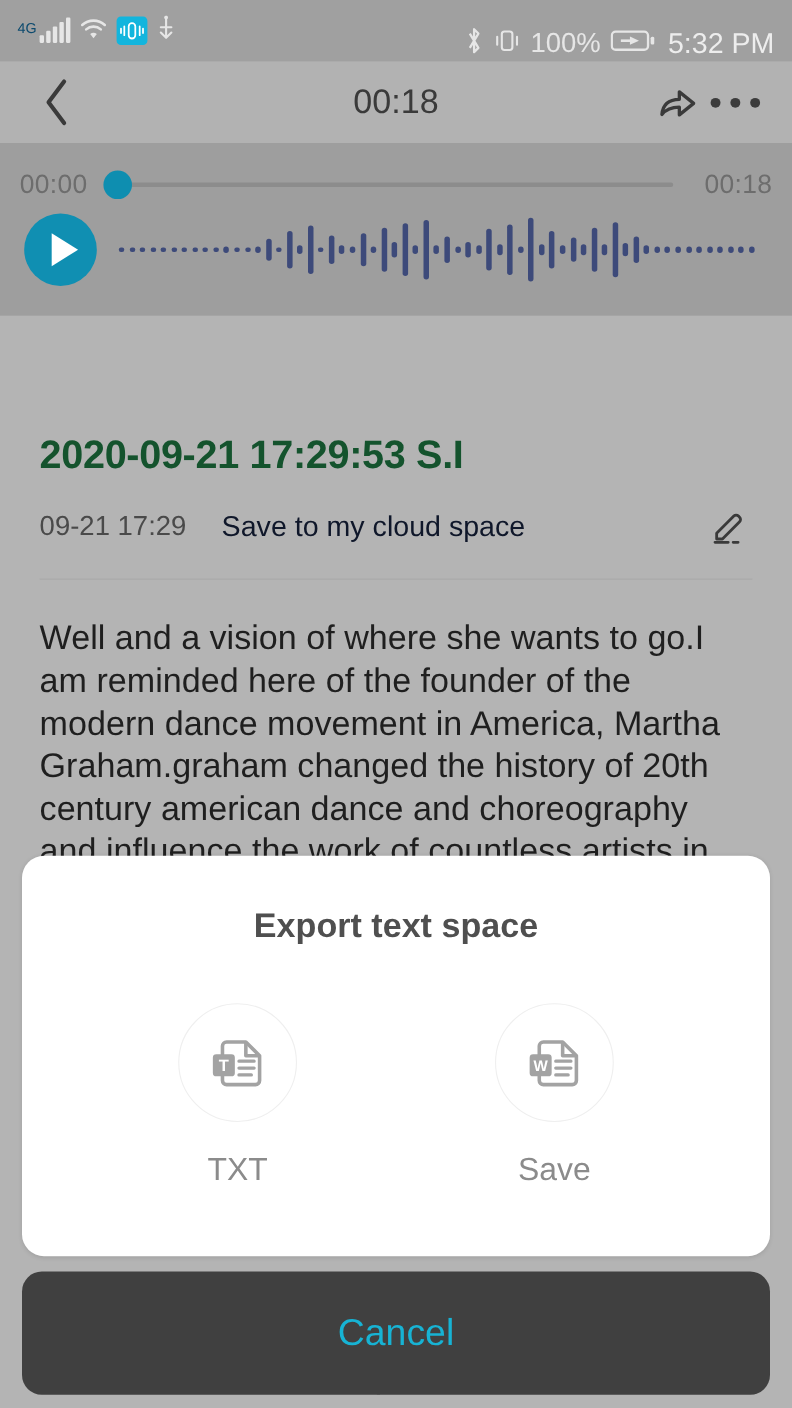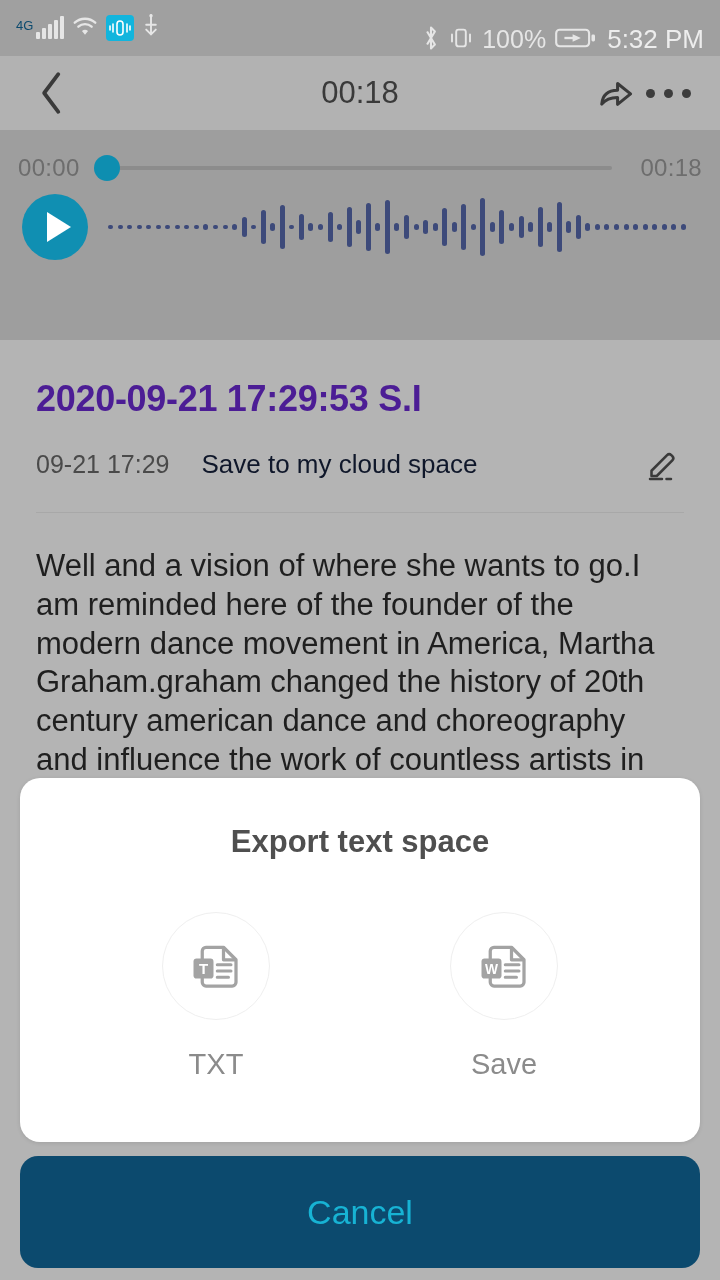--- a/index.html
+++ b/index.html
@@ -55,21 +55,21 @@
     font-size:31px; color:#3a3a3a; pointer-events:none;
   }
   .appbar .spacer { flex:1; }
   .ab-icon { width:52px; height:52px; display:flex; align-items:center; justify-content:center; position:relative; z-index:2;}
   .dots { display:flex; gap:9px; }
   .dots span { width:9px;height:9px;border-radius:50%;background:#3c3c3c; display:block;}
 
   
   .player {
     position:absolute; top:130px; left:0;
-    width:720px; height:210px;
+    width:720px; height:157px;
     background:#9e9e9e;
   }
   .seekrow {
     display:flex; align-items:center;
     padding:24px 18px 0 18px; gap:14px;
   }
   .seek-time { font-size:24px; color:#6d6d6d; letter-spacing:.3px; }
   .seek-wrap { flex:1; position:relative; height:26px; display:flex; align-items:center; }
   .seek-track { position:absolute; left:14px; right:14px; height:4px; background:#8c8c8c; border-radius:2px; }
   .seek-thumb {
@@ -96,22 +96,22 @@
     padding-right:12px;
   }
   .waveform b {
     display:block; width:5px; border-radius:2.5px;
     background:#3d4a7a;
   }
 
   
   .content { position:absolute; top:340px; left:0; width:720px; bottom:0; background:#b4b4b4; }
   .doc-title {
-    font-size:36px; font-weight:bold; color:#4c1d95;
-    padding:38px 36px 0 36px; letter-spacing:-.3px;
+    font-size:36px; font-weight:bold; color:#14532d;
+    padding:38px 36px 0 36px; letter-spacing:-.3px;margin-top:14px;
   }
   .meta-row {
     display:flex; align-items:center;
     padding:22px 36px 0 36px;
   }
   .meta-date { font-size:25px; color:#4a4a4a; }
   .meta-link { font-size:26px; color:#0f172a; margin-left:32px; }
   .meta-spacer { flex:1; }
   .pencil { width:44px; height:44px; display:flex; align-items:center; justify-content:center;}
   .divider { height:1px; background:#a8a8a8; margin:26px 36px 0 36px; }
@@ -136,21 +136,21 @@
   .opt-circle {
     width:108px; height:108px; border-radius:50%;
     border:1px solid #efefef;
     display:flex; align-items:center; justify-content:center;
   }
   .opt-label { margin-top:28px; font-size:29px; color:#8b8b8b; }
 
   .cancel-card {
     position:absolute; left:20px; top:1156px;
     width:680px; height:112px;
-    background:#0c4a6e; border-radius:18px;
+    background:#404040; border-radius:18px;
     display:flex; align-items:center; justify-content:center;
   }
   .cancel-label { font-size:34px; color:#17b3d4; }
 
   .behind-text {
     position:absolute; left:0; top:1232px; width:720px;
     text-align:center; font-size:32px; color:#2b2b2b;
     z-index:0;
   }
 </style>

